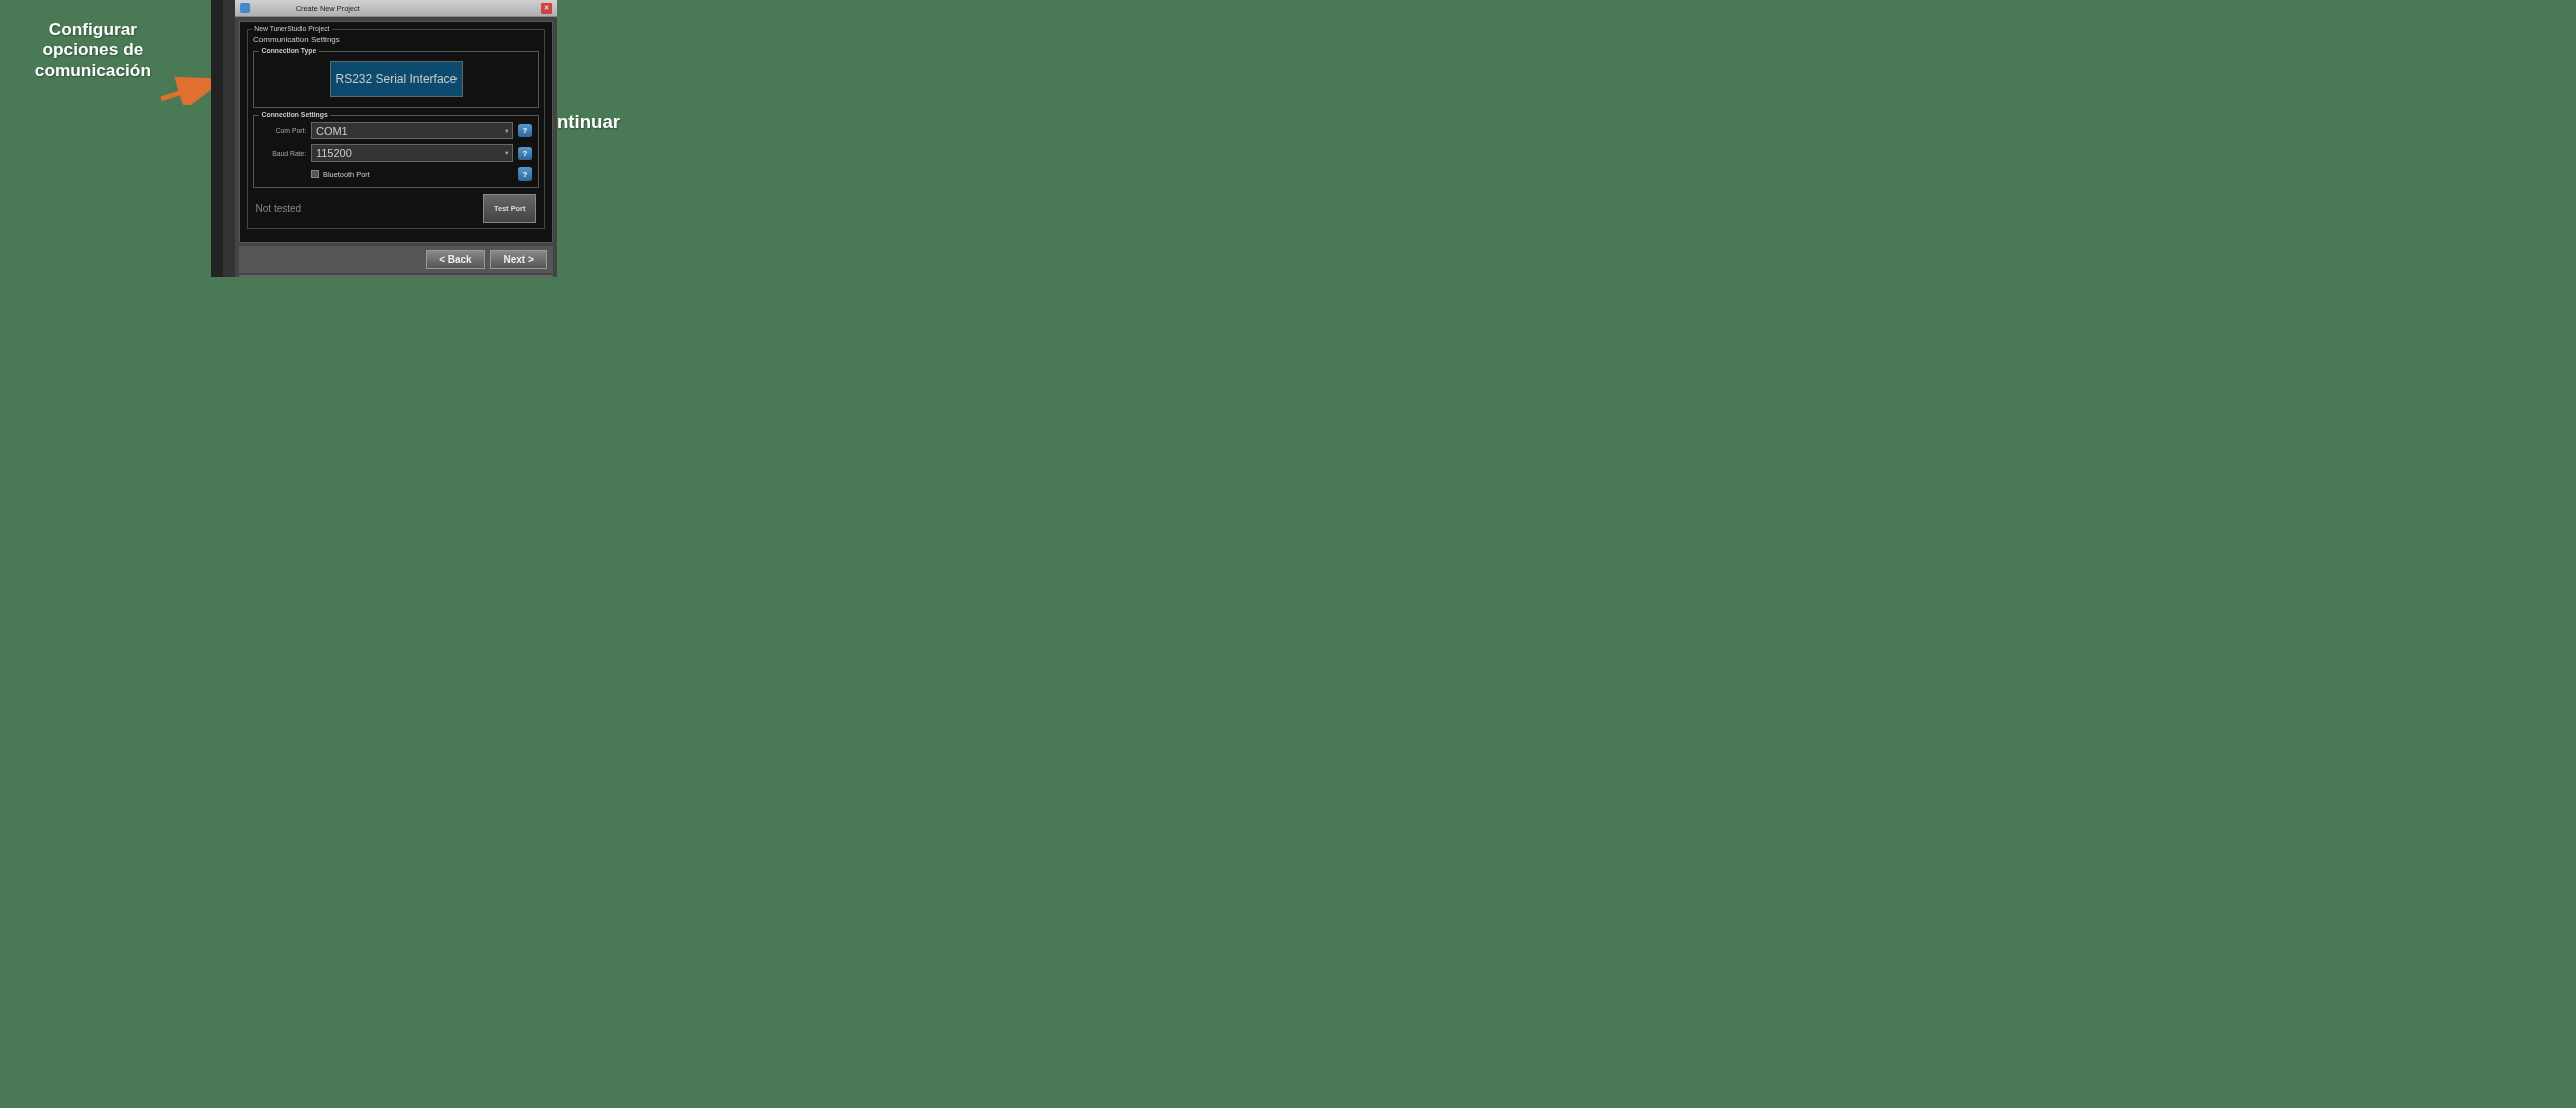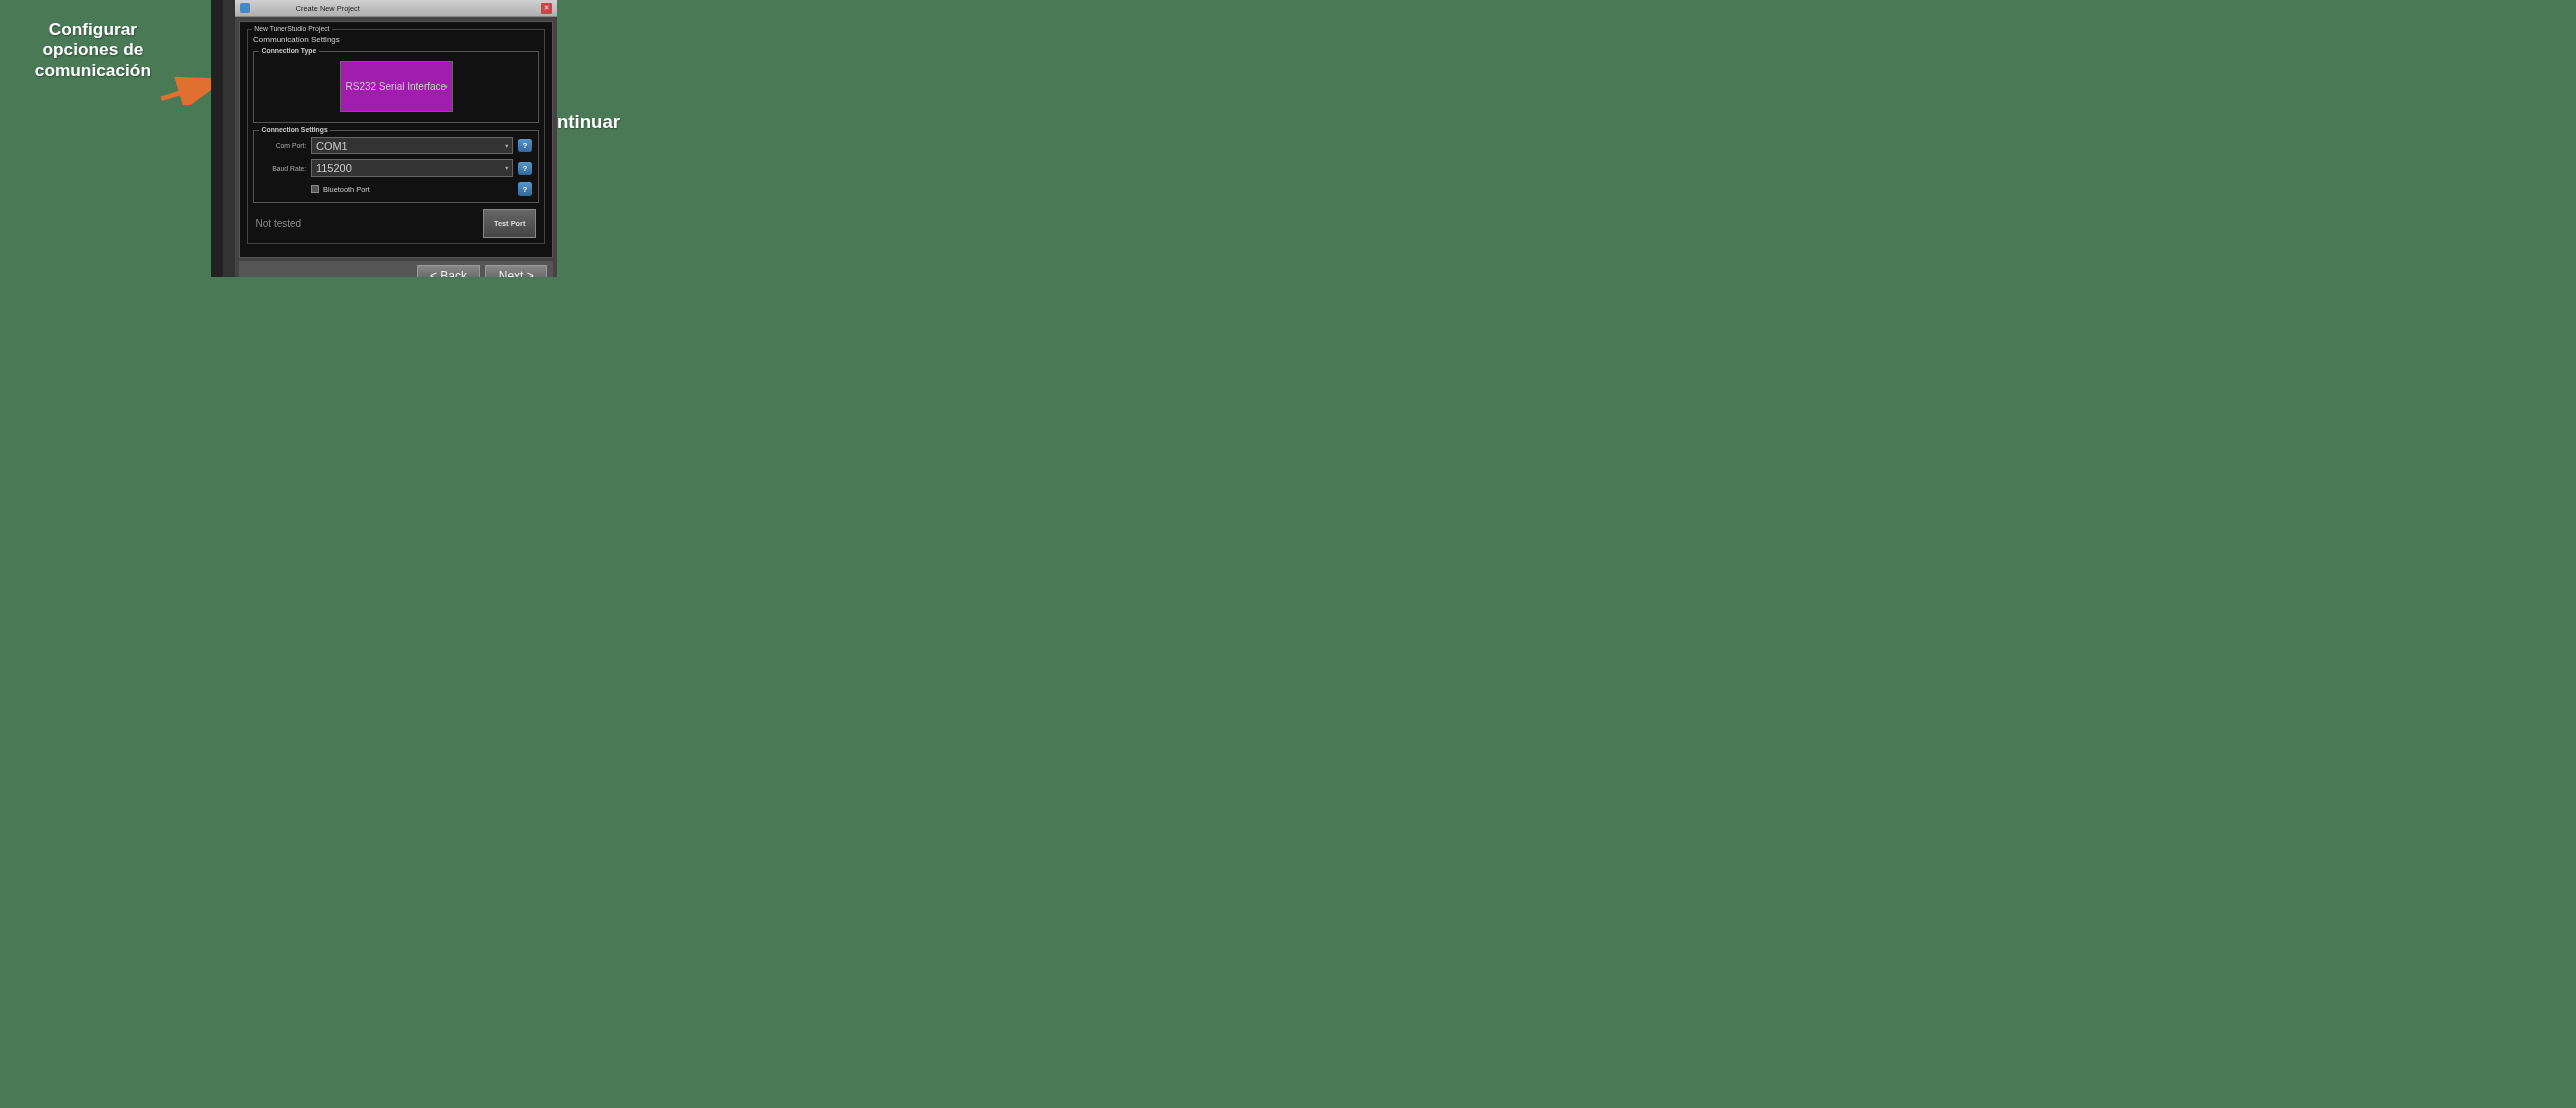--- a/index.html
+++ b/index.html
@@ -143,25 +143,25 @@
     }
 
     
     .connection-type-row {
       display: flex;
       justify-content: center;
       padding: 3.7px 0;
     }
 
     .select-styled {
-      background: #a21caf;
+      background: #0c4a6e;
       color: #ccc;
       border: 0.6px solid #666;
-      padding: 19px 5px;
-      font-size: 10px;
+      padding: 10px 5px;
+      font-size: 12px;
       min-width: 111px;
       appearance: none;
       -webkit-appearance: none;
       cursor: pointer;
     }
 
     .select-wrapper {
       position: relative;
       display: inline-block;
     }
@@ -289,22 +289,22 @@
       justify-content: flex-end;
       gap: 5px;
       margin: 3.7px 3.7px 0 3.7px;
     }
 
     .nav-btn {
       background: linear-gradient(to bottom, #888, #555);
       color: #eee;
       border: 0.6px solid #999;
       padding: 3.1px 12.4px;
-      font-size: 12px;
-      font-weight: normal;
+      font-size: 10px;
+      font-weight: bold;
       cursor: pointer;
       min-width: 50px;
     }
 
     
     .upgrade-bar {
       background: #666;
       height: 13.6px;
       display: flex;
       align-items: center;

